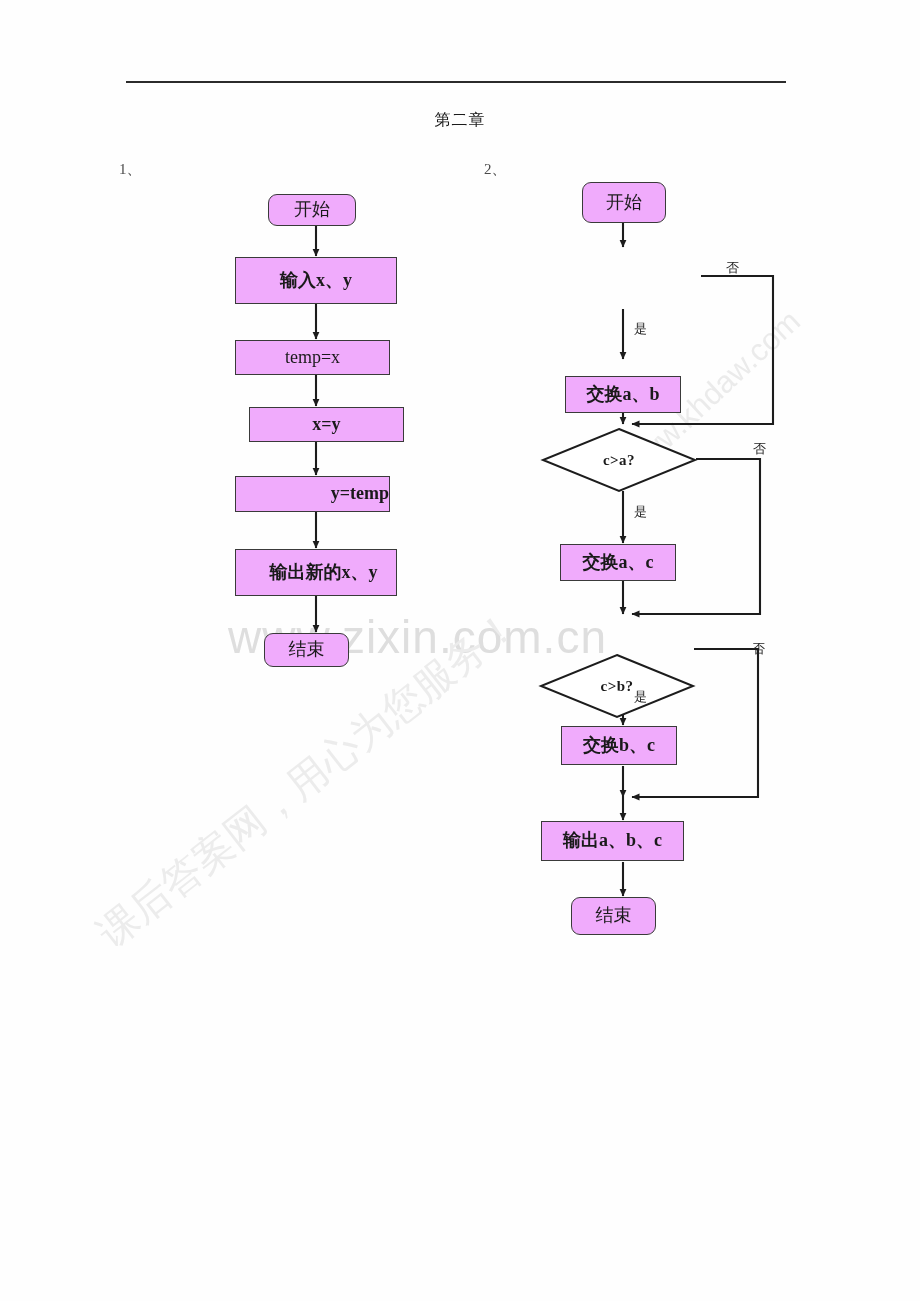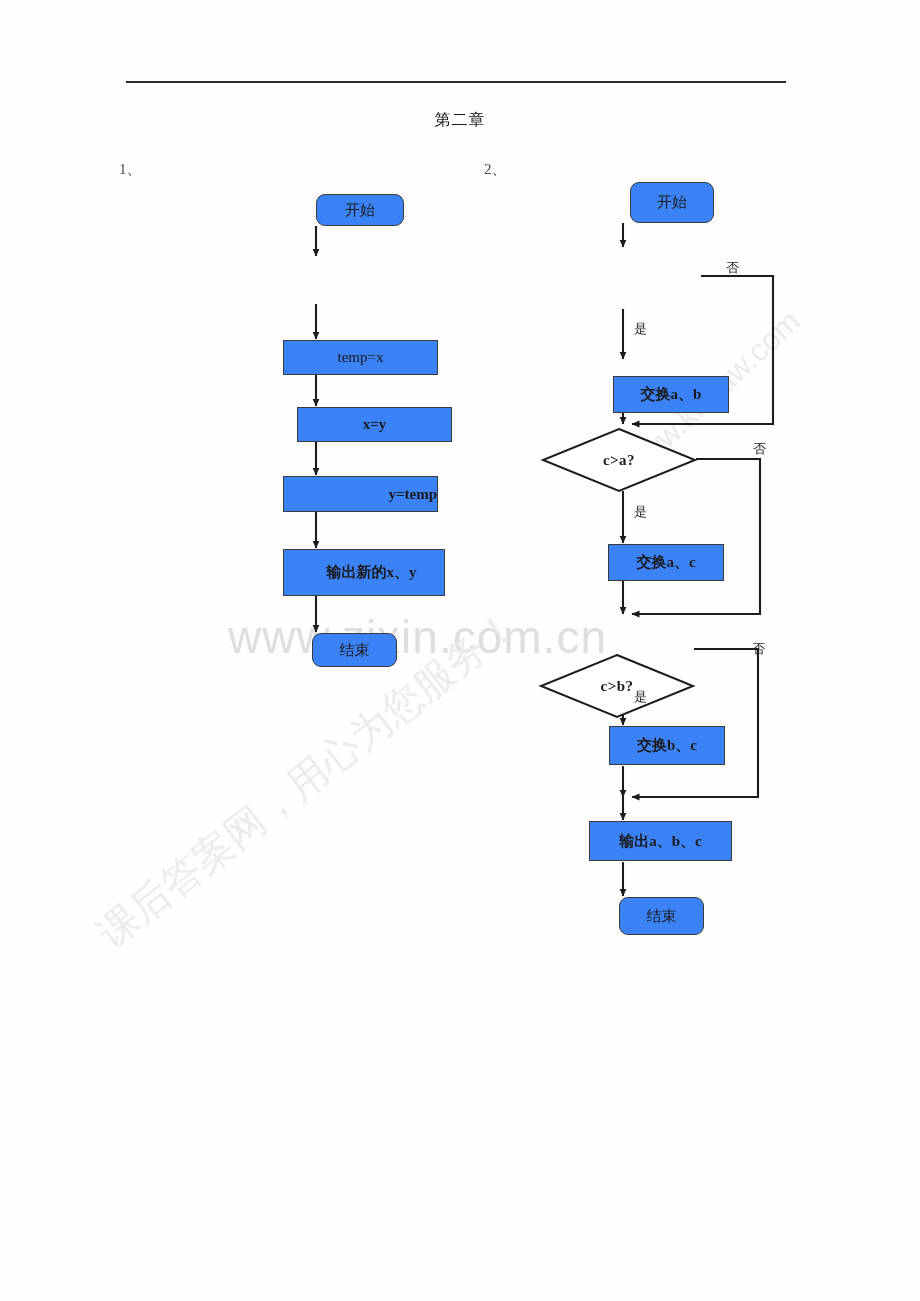--- a/index.html
+++ b/index.html
@@ -88,28 +88,27 @@
   .flow {
     position: absolute;
     z-index: 2;
   }
   .flow svg { display: block; overflow: visible; }
 
   .node-box {
     position: absolute;
     box-sizing: border-box;
     border: 1px solid #3a3a3a;
-    background: #3b82f6;
+    background: #f0abfc;
     display: flex;
     align-items: center;
     justify-content: center;
-    font-size: 15px;
+    font-size: 18px;
     z-index: 4;
     line-height: 1.1;
-    margin-left: 48px;
   }
   .node-box.rounded { border-radius: 9px; }
   .node-box.bold { font-weight: bold; }
   .node-box.plain { font-weight: normal; }
 
   .diamond-wrap {
     position: absolute;
     z-index: 4;
   }
   .diamond-wrap svg { position: absolute; left: 0; top: 0; }
@@ -162,20 +161,23 @@
         <line x1="316" y1="442" x2="316" y2="475"></line>
         <line x1="316" y1="512" x2="316" y2="548"></line>
         <line x1="316" y1="596" x2="316" y2="632"></line>
       </g>
     </svg>
 
     <div class="node-box rounded plain" style="left:268px; top:194px; width:88px; height:32px;">
       <span>开始</span>
     </div>
 
+    <div class="node-box bold" style="left:235px; top:257px; width:162px; height:47px;">
+      <span>输入x、y</span>
+    </div>
 
     <div class="node-box plain" style="left:235px; top:340px; width:155px; height:35px;">
       <span>temp=x</span>
     </div>
 
     <div class="node-box bold" style="left:249px; top:407px; width:155px; height:35px;">
       <span>x=y</span>
     </div>
 
     <div class="node-box bold" style="left:235px; top:476px; width:155px; height:36px;justify-content:flex-end;">

